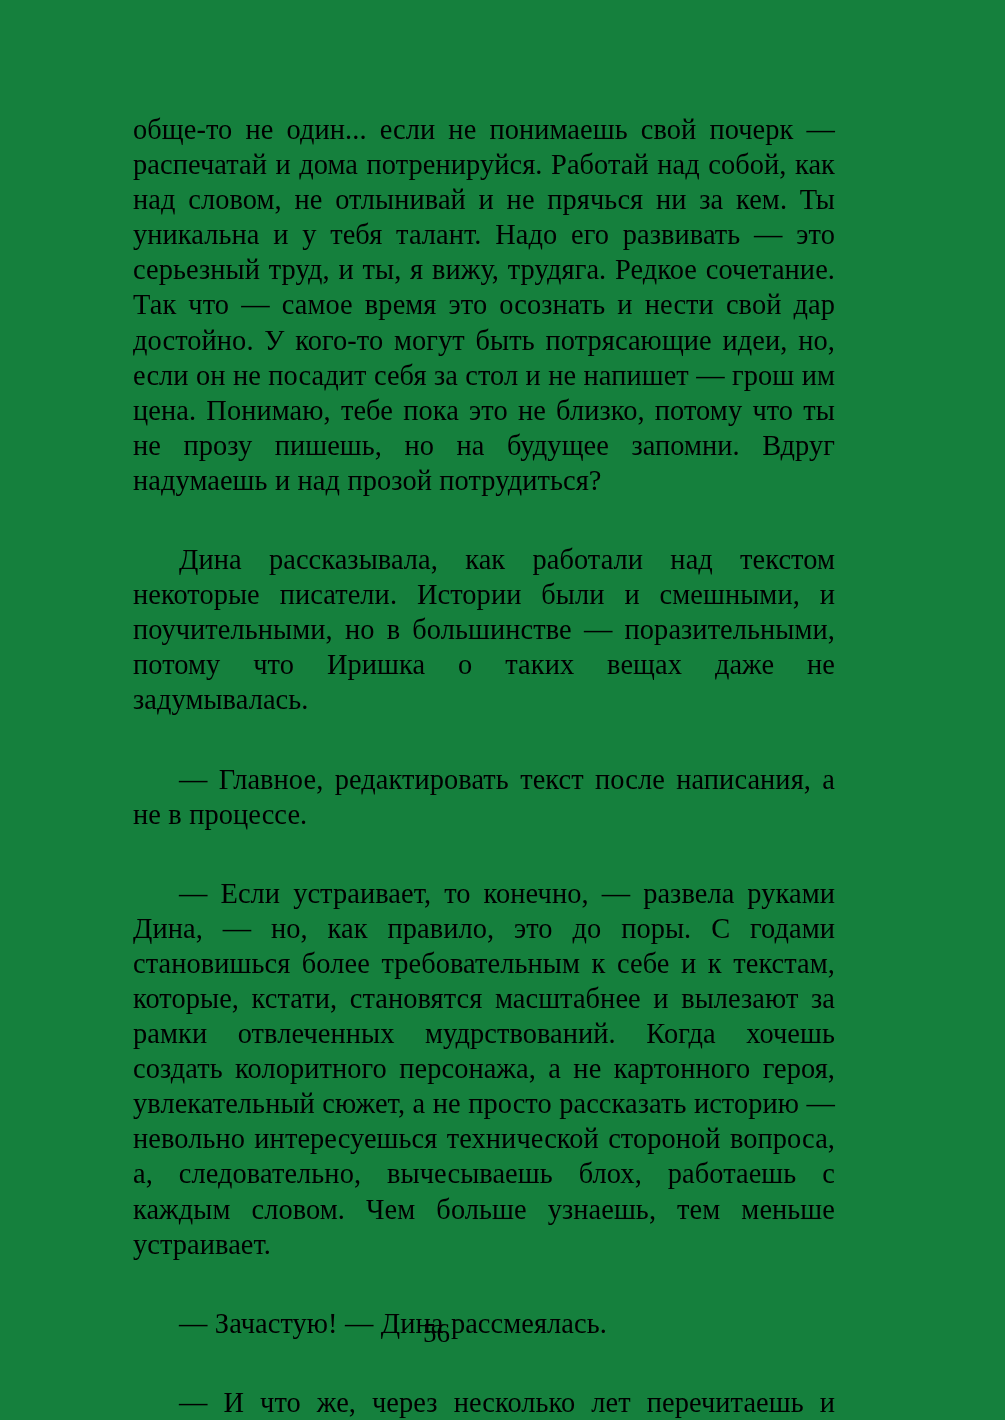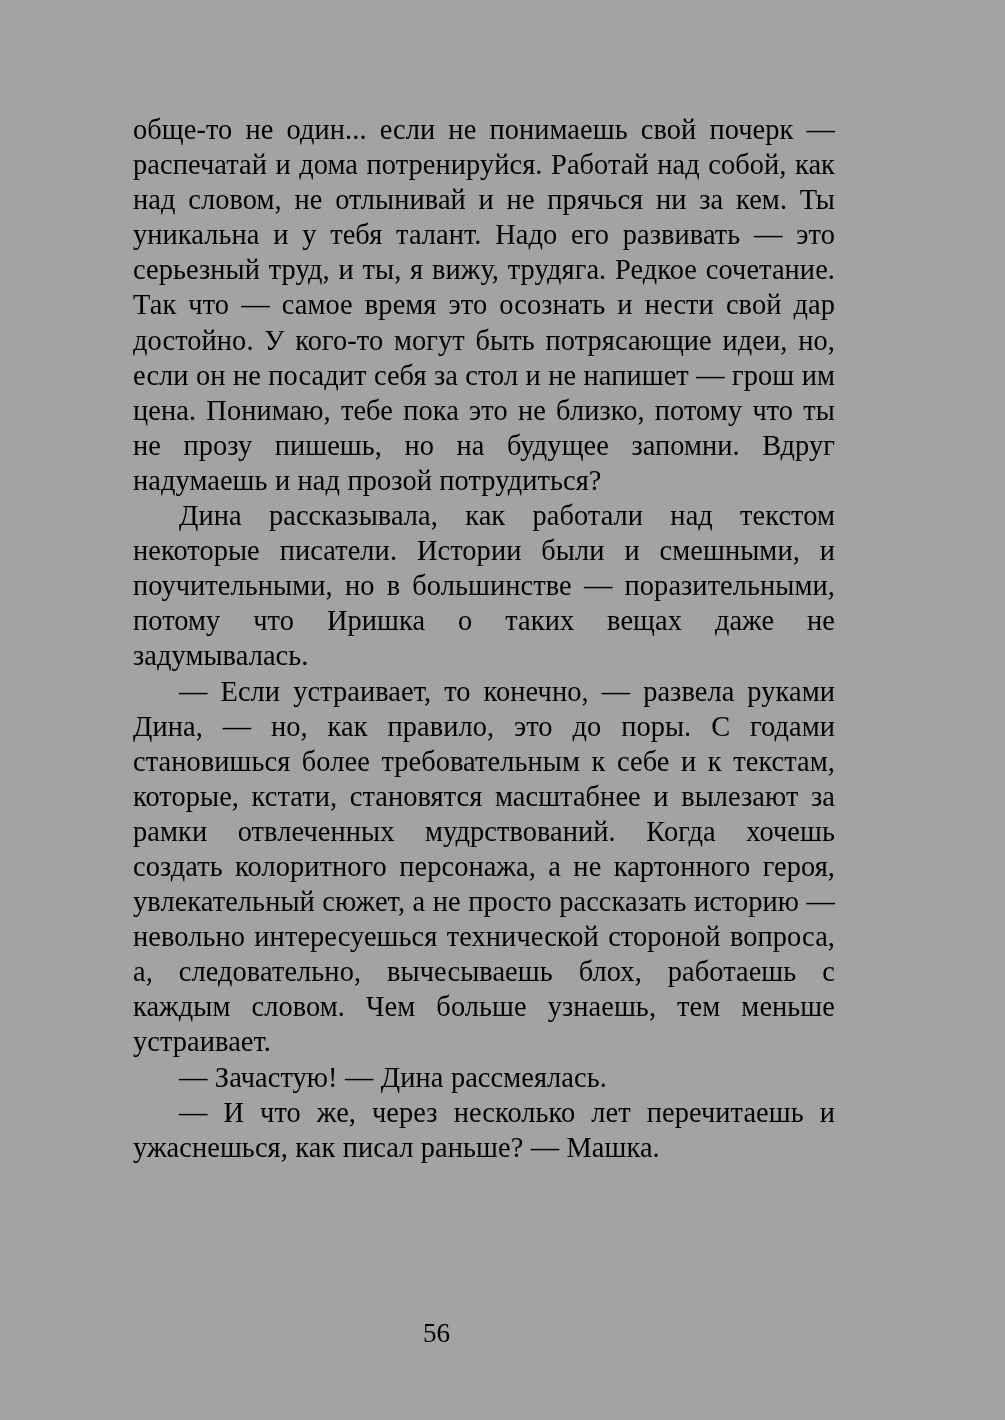--- a/index.html
+++ b/index.html
@@ -15,21 +15,21 @@
     font-family: "Liberation Serif", "DejaVu Serif", serif;
     color: #000000;
     -webkit-font-smoothing: antialiased;
   }
   .page {
     position: absolute;
     left: 0;
     top: 0;
     width: 1005px;
     height: 1420px;
-    background: #a3a3a3;
+    background: #15803d;
   }
   .text-column {
     position: absolute;
     left: 133px;
     top: 112px;
     width: 702px;
   }
   .para {
     margin: 0;
     padding: 0;
@@ -37,20 +37,21 @@
     line-height: 35.1px;
     text-align: justify;
     text-justify: inter-word;
     letter-spacing: 0.08px;
     word-spacing: 0.2px;
     hyphens: manual;
     -webkit-hyphens: manual;
   }
   .para.indent {
     text-indent: 46px;
+    margin-top: 44px;
   }
   .para.noindent {
     text-indent: 0;
   }
   
   .para.full-justify {
     text-align-last: justify;
   }
   .page-number {
     position: absolute;
@@ -68,20 +69,21 @@
 <body>
 
 <div class="page">
 
   <div class="text-column">
 
     <p class="para noindent">обще-то не один... если не понимаешь свой почерк — распечатай и дома потренируйся. Работай над собой, как над словом, не отлынивай и не прячься ни за кем. Ты уникальна и у тебя талант. Надо его развивать — это серьезный труд, и ты, я вижу, трудяга. Редкое сочетание. Так что — самое время это осознать и нести свой дар достойно. У кого-то могут быть потрясающие идеи, но, если он не посадит себя за стол и не напишет — грош им цена. Понимаю, тебе пока это не близко, потому что ты не прозу пишешь, но на будущее запомни. Вдруг надумаешь и над прозой потрудиться?</p>
 
     <p class="para indent">Дина рассказывала, как работали над текстом некоторые писатели. Истории были и смешными, и поучительными, но в большинстве — поразительными, потому что Иришка о таких вещах даже не задумывалась.</p>
 
+    <p class="para indent">— Главное, редактировать текст после написания, а не в процессе.</p>
 
 
     <p class="para indent">— Если устраивает, то конечно, — развела руками Дина, — но, как правило, это до поры. С годами становишься более требовательным к себе и к текстам, которые, кстати, становятся масштабнее и вылезают за рамки отвлеченных мудрствований. Когда хочешь создать колоритного персонажа, а не картонного героя, увлекательный сюжет, а не просто рассказать историю — невольно интересуешься технической стороной вопроса, а, следовательно, вычесываешь блох, работаешь с каждым словом. Чем больше узнаешь, тем меньше устраивает.</p>
 
     <p class="para indent">— Зачастую! — Дина рассмеялась.</p>
 
     <p class="para indent">— И что же, через несколько лет перечитаешь и ужаснешься, как писал раньше? — Машка.</p>
 
 
   </div>

